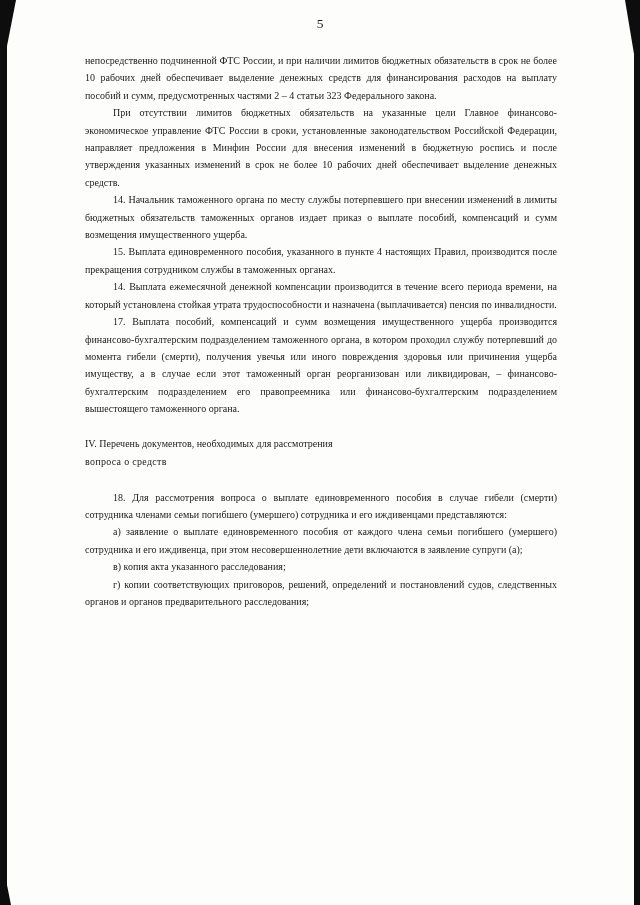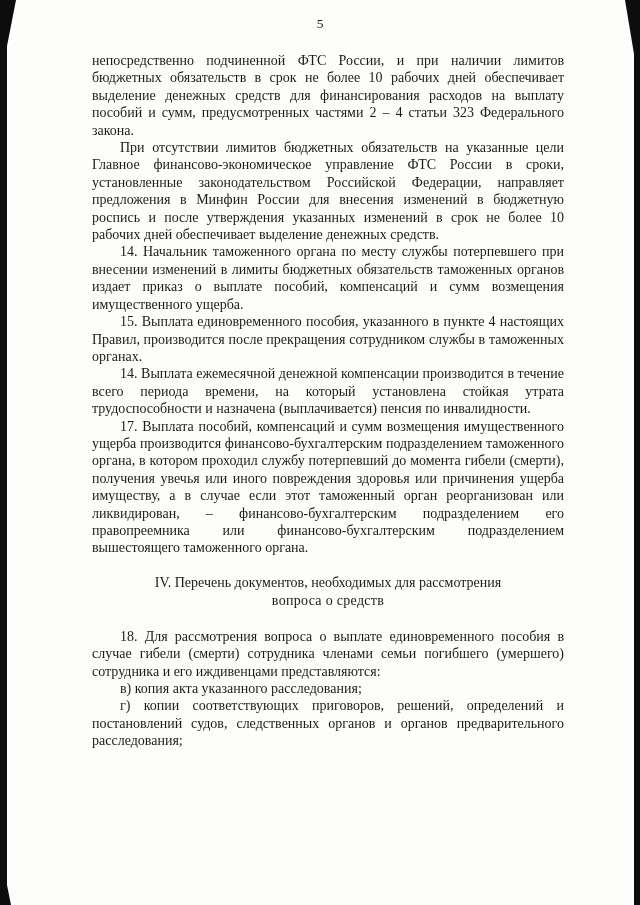--- a/index.html
+++ b/index.html
@@ -56,39 +56,39 @@
     top: 16px;
     left: 0;
     width: 100%;
     text-align: center;
     font-size: 13.5px;
     z-index: 1;
   }
   .text-block {
     position: absolute;
     top: 52px;
-    left: 92px;
+    left: 85px;
     width: 472px;
-    font-size: 14px;
+    font-size: 10px;
     line-height: 17.4px;
     z-index: 1;
   }
   .text-block p {
     margin: 0;
     text-align: justify;
     text-align-last: left;
     text-indent: 28px;
     hyphens: none;
   }
   .text-block p.noindent {
     text-indent: 0;
   }
   .section-heading {
     margin: 17px 0 17px 0;
-    text-align: center;
+    text-align: left;
   }
   .section-heading div {
     line-height: 18.5px;
   }
   .hl2-gap { letter-spacing: 0.3px; }
 </style>
 </head>
 <body>
 
 <div class="sheet">
@@ -112,20 +112,21 @@
 
     <p>17. Выплата пособий, компенсаций и сумм возмещения имущественного ущерба производится финансово-бухгалтерским подразделением таможенного органа, в котором проходил службу потерпевший до момента гибели (смерти), получения увечья или иного повреждения здоровья или причинения ущерба имуществу, а в случае если этот таможенный орган реорганизован или ликвидирован, – финансово-бухгалтерским подразделением его правопреемника или финансово-бухгалтерским подразделением вышестоящего таможенного органа.</p>
 
     <div class="section-heading">
       <div>IV. Перечень документов, необходимых для рассмотрения</div>
       <div class="hl2-gap">вопроса о средств</div>
     </div>
 
     <p>18. Для рассмотрения вопроса о выплате единовременного пособия в случае гибели (смерти) сотрудника членами семьи погибшего (умершего) сотрудника и его иждивенцами представляются:</p>
 
+    <p>а) заявление о выплате единовременного пособия от каждого члена семьи погибшего (умершего) сотрудника и его иждивенца, при этом несовершеннолетние дети включаются в заявление супруги (а);</p>
 
 
     <p>в) копия акта указанного расследования;</p>
 
     <p>г) копии соответствующих приговоров, решений, определений и постановлений судов, следственных органов и органов предварительного расследования;</p>
 
   </div>
 </div>
 
 </body></html>

